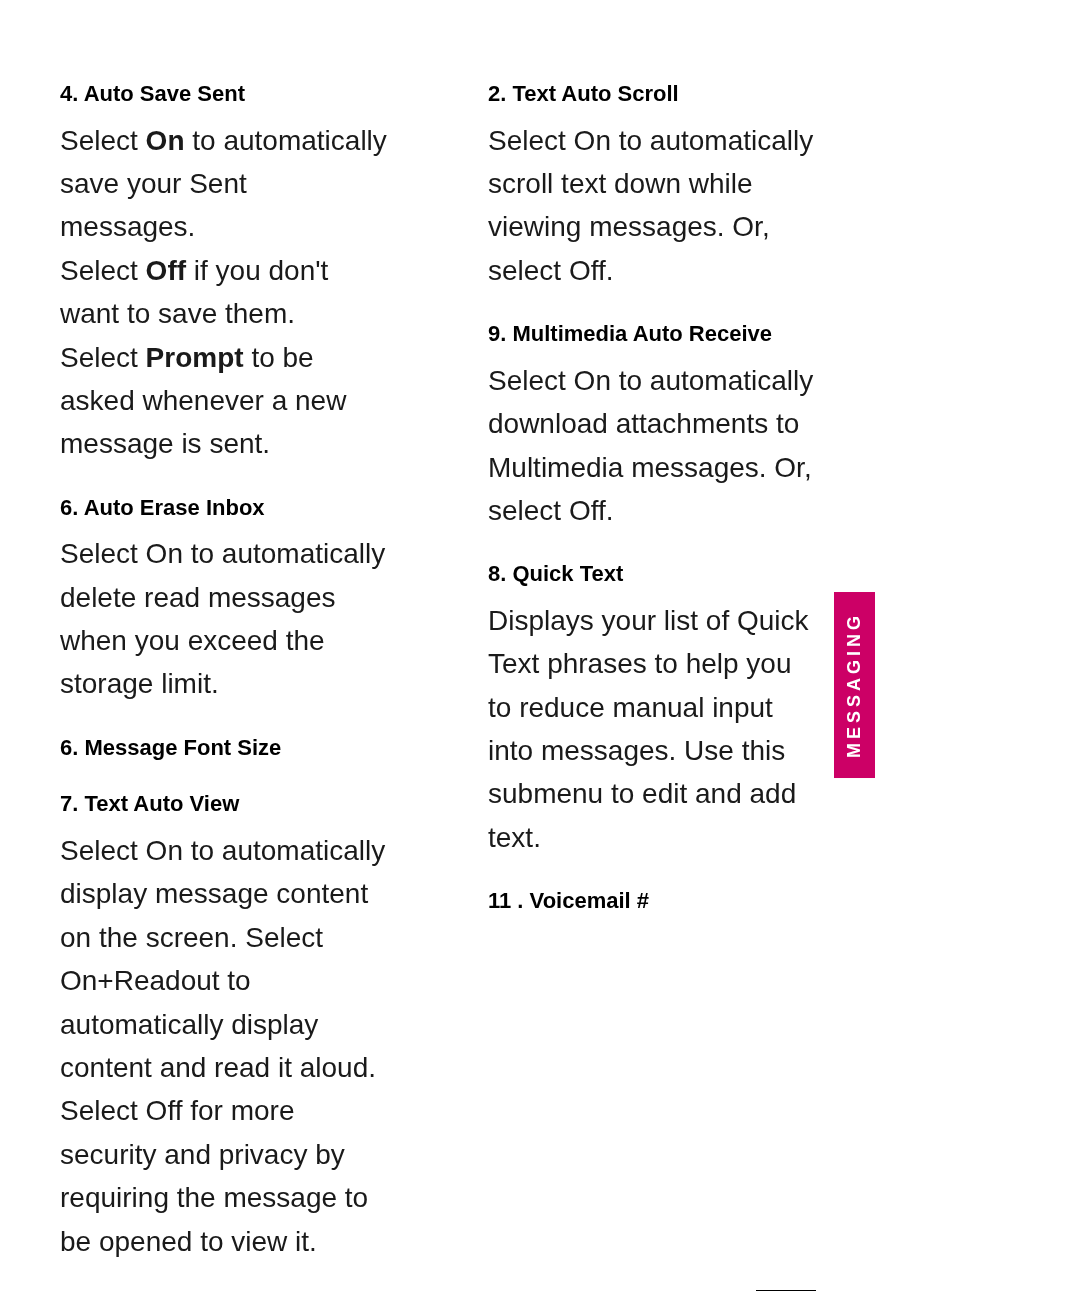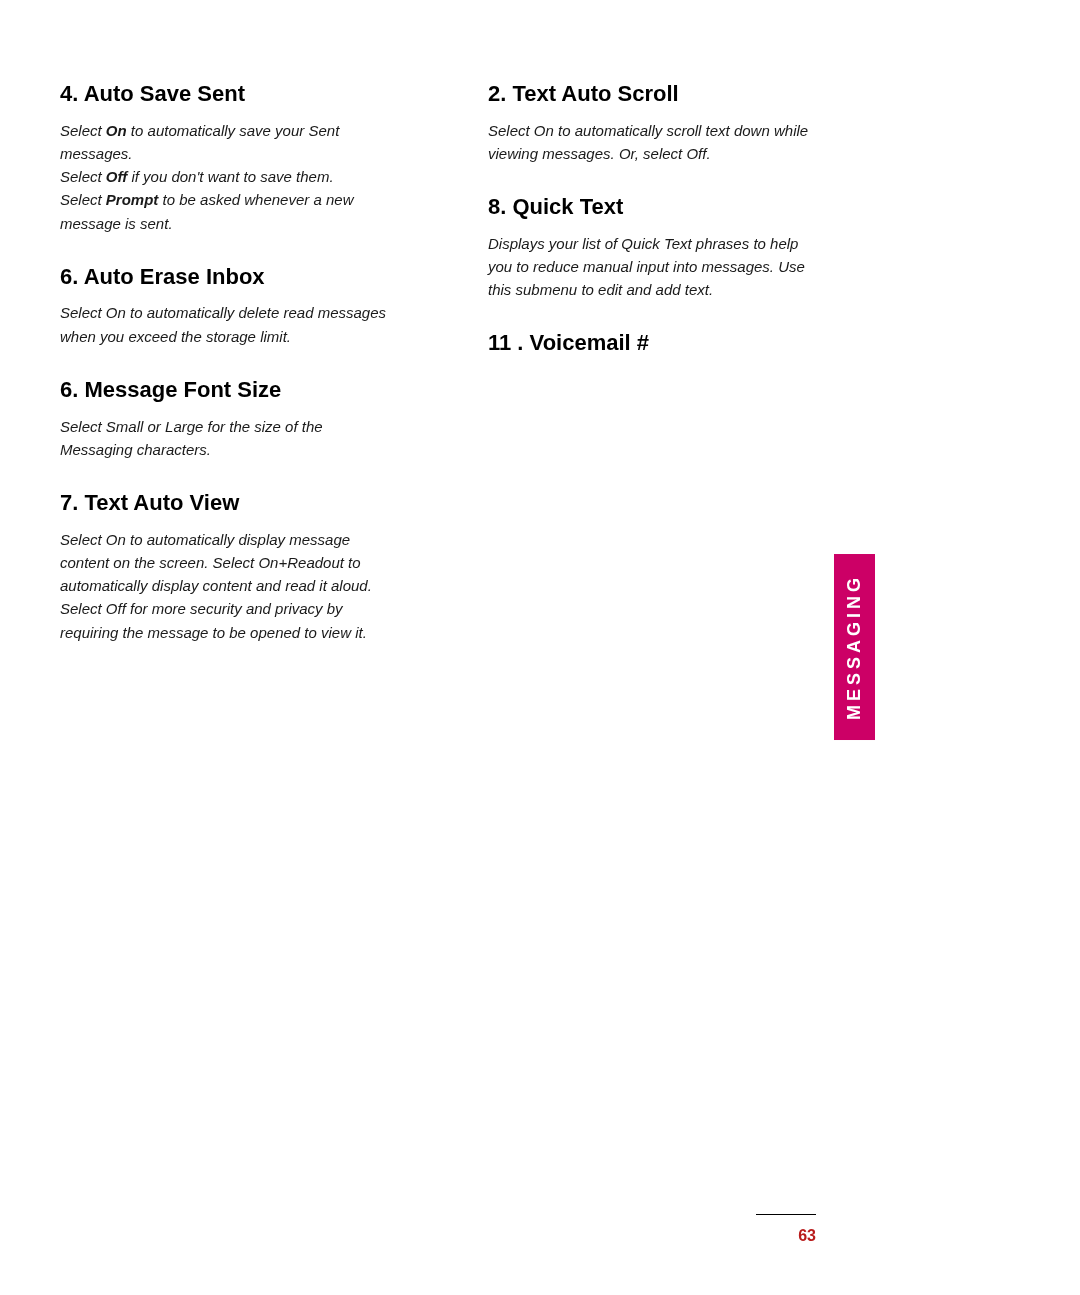--- a/index.html
+++ b/index.html
@@ -45,25 +45,24 @@
 
     .section-heading {
       font-size: 22px;
       font-weight: bold;
       color: #000000;
       margin-bottom: 10px;
       line-height: 1.3;
     }
 
     .section-body {
-      font-size: 15px;
+      font-size: 28px;
       font-weight: normal;
       color: #1a1a1a;
       line-height: 1.55;
-      font-style: italic;
     }
 
     .section-body strong {
       font-weight: bold;
     }
 
     .sidebar-wrapper {
       position: absolute;
       right: 0;
       top: 0;
@@ -124,23 +123,20 @@
 
       <div class="section">
         <div class="section-heading">6. Auto Erase Inbox</div>
         <div class="section-body">
           Select On to automatically delete read messages when you exceed the storage limit.
         </div>
       </div>
 
       <div class="section">
         <div class="section-heading">6. Message Font Size</div>
-        <div class="section-body">
-          Select Small or Large for the size of the Messaging characters.
-        </div>
       </div>
 
       <div class="section">
         <div class="section-heading">7. Text Auto View</div>
         <div class="section-body">
           Select On to automatically display message content on the screen. Select On+Readout to automatically display content and read it aloud.<br>
           Select Off for more security and privacy by requiring the message to be opened to view it.
         </div>
       </div>
 
@@ -148,20 +144,26 @@
 
     <div class="right-column">
 
       <div class="section">
         <div class="section-heading">2. Text Auto Scroll</div>
         <div class="section-body">
           Select On to automatically scroll text down while viewing messages. Or, select Off.
         </div>
       </div>
 
+      <div class="section">
+        <div class="section-heading">9. Multimedia Auto Receive</div>
+        <div class="section-body">
+          Select On to automatically download attachments to Multimedia messages. Or, select Off.
+        </div>
+      </div>
 
       <div class="section">
         <div class="section-heading">8. Quick Text</div>
         <div class="section-body">
           Displays your list of Quick Text phrases to help you to reduce manual input into messages. Use this submenu to edit and add text.
         </div>
       </div>
 
       <div class="section">
         <div class="section-heading">11 . Voicemail #</div>

